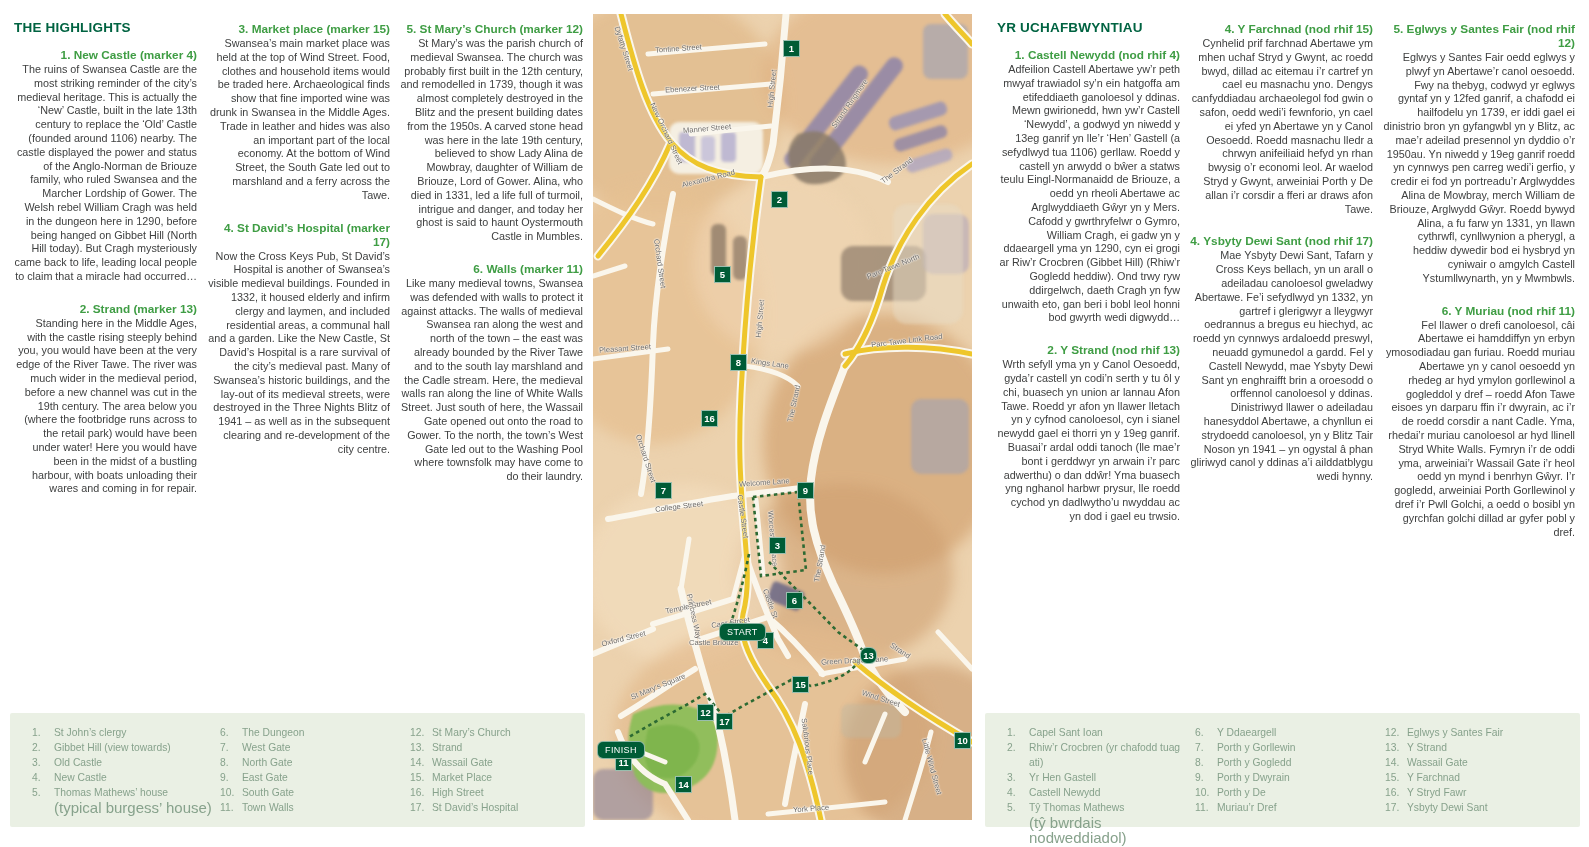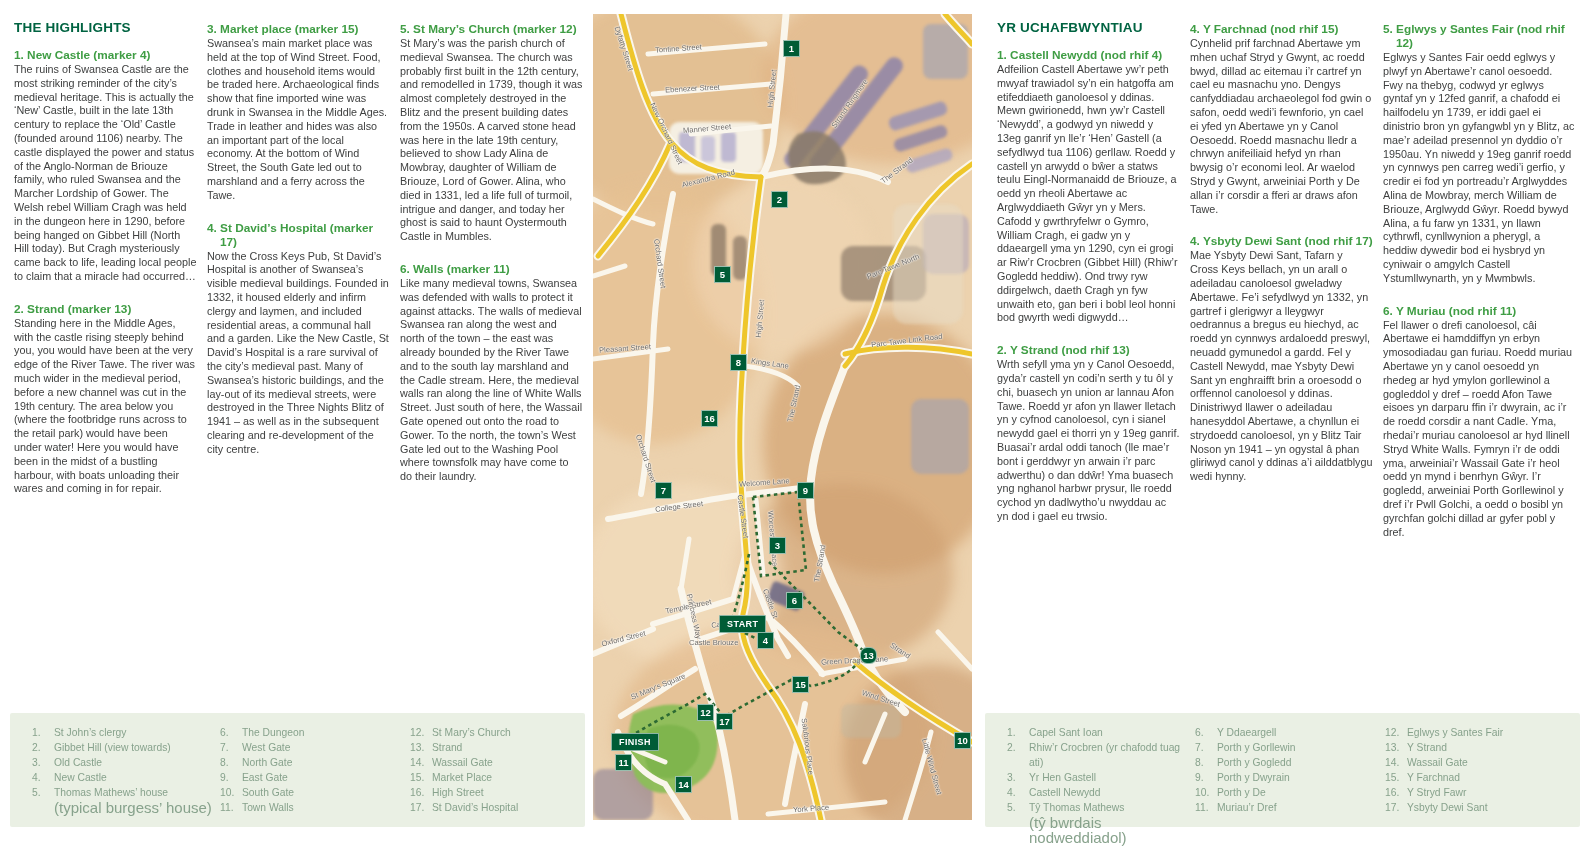--- a/index.html
+++ b/index.html
@@ -6,21 +6,21 @@
   body{
     width:1589px;height:847px;position:relative;overflow:hidden;
     background:#ffffff;
     font-family:"Liberation Sans","DejaVu Sans",sans-serif;
     -webkit-font-smoothing:antialiased;
   }
   .page-title{
     position:absolute;top:20px;font-size:13.5px;font-weight:bold;
     letter-spacing:.2px;color:var(--heading);
   }
-  .text-col{position:absolute;top:48px;width:183px;}
+  .text-col{position:absolute;top:48px;width:183px;text-align:right;}
   .sec{margin-bottom:18px;}
   .sec-head{
     font-size:11.8px;font-weight:bold;color:var(--subhead);
     line-height:14px;margin:0 0 1px 0;padding-left:13px;text-indent:-13px;
   }
   .sec-body{
     font-size:10.8px;line-height:13.8px;color:var(--body);margin:0;
     letter-spacing:0;
   }
   
@@ -39,23 +39,24 @@
     position:absolute;font-size:7.6px;color:#6e6a64;white-space:nowrap;
     text-shadow:0 0 2px #fff,0 0 2px #fff,0 0 1px #fff;transform-origin:center;
   }
   .marker{
     position:absolute;width:17px;height:17px;background:var(--marker-bg);
     border:1px solid rgba(255,255,255,.6);box-sizing:border-box;
     color:#fff;font-size:9.5px;font-weight:bold;display:flex;
     align-items:center;justify-content:center;line-height:1;
   }
   .flag{
-    position:absolute;background:var(--marker-bg);color:#fff;font-weight:bold;
-    font-size:9px;letter-spacing:.4px;padding:3px 7px;border-radius:1px;
+    position:absolute;background:var(--marker-bg);color:#fff;font-weight:normal;
+    font-size:9px;letter-spacing:.4px;padding:3px 7px;border-radius:6px;
     border:1px solid rgba(255,255,255,.55);
+    margin-top:8px;
   }
 </style>
 </head>
 <body style="--heading: #006341; --subhead: #3f9d44; --body: #3f4040; --marker-bg: #005c36; --legend-bg: #eaf0e4; --legend-text: #87a28c;">
 
 <div class="page-title" style="left:14px">THE HIGHLIGHTS</div>
 
 <div class="text-col" style="left:14px">
   <div class="sec">
     <p class="sec-head">1. New Castle (marker 4)</p>
@@ -279,21 +280,21 @@
       <div class="marker" style="left: 164px; top: 618px;">4</div>
       <div class="marker" style="left: 267px; top: 633px; border-radius: 7px;">13</div>
       <div class="marker" style="left: 199px; top: 662px;">15</div>
       <div class="marker" style="left: 104px; top: 670px; margin-top: 20px;">12</div>
       <div class="marker" style="left: 123px; top: 699px;">17</div>
       <div class="marker" style="left: 361px; top: 718px;">10</div>
       <div class="marker" style="left: 22px; top: 740px;">11</div>
       <div class="marker" style="left: 82px; top: 762px;">14</div>
     </div>
   <div class="flag" id="start-flag" style="left: 126px; top: 601px;">START</div>
-  <div class="flag" id="finish-flag" style="left: 18px; top: 719px;">FINISH</div>
+  <div class="flag" id="finish-flag" style="left: 4px; top: 719px;">FINISH</div>
 </div>
 
 <div class="legend" style="left:10px;width:575px">
   <div class="legend-col" style="left:22px;width:180px">
       <div class="legend-row">
         <span class="legend-num">1.</span>
         <span>St John’s clergy</span>
       </div>
       <div class="legend-row">
         <span class="legend-num">2.</span>

